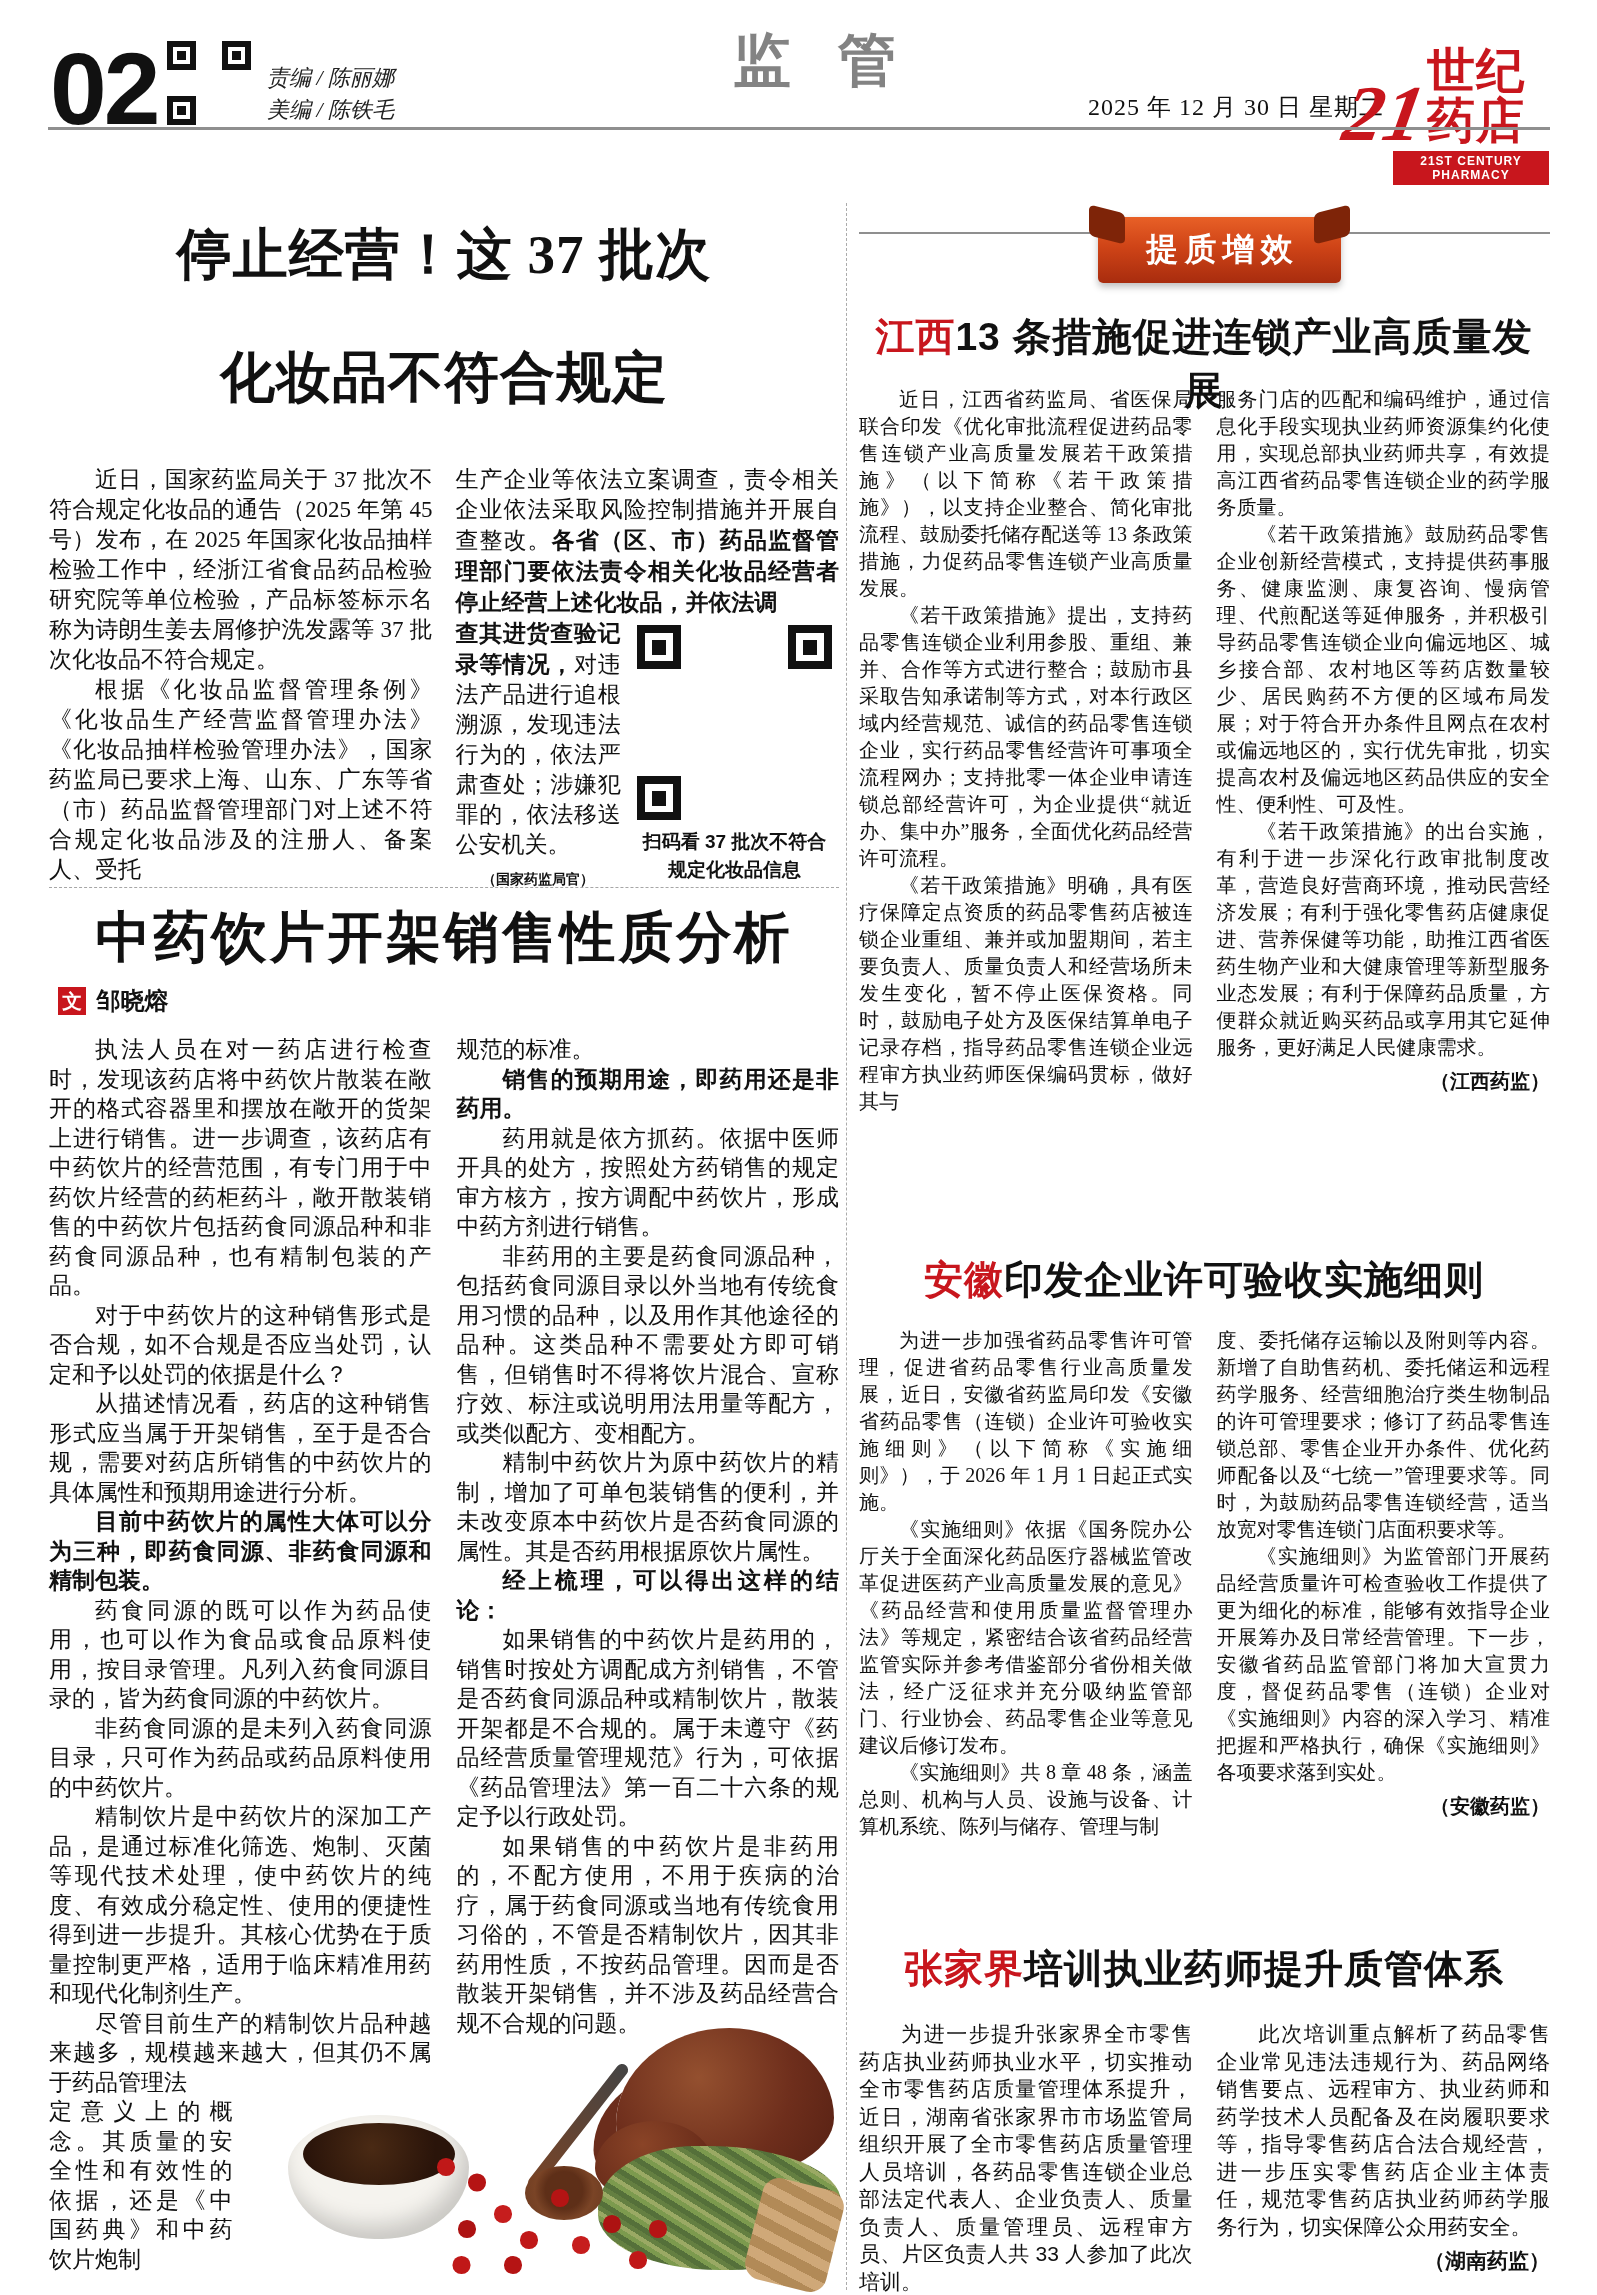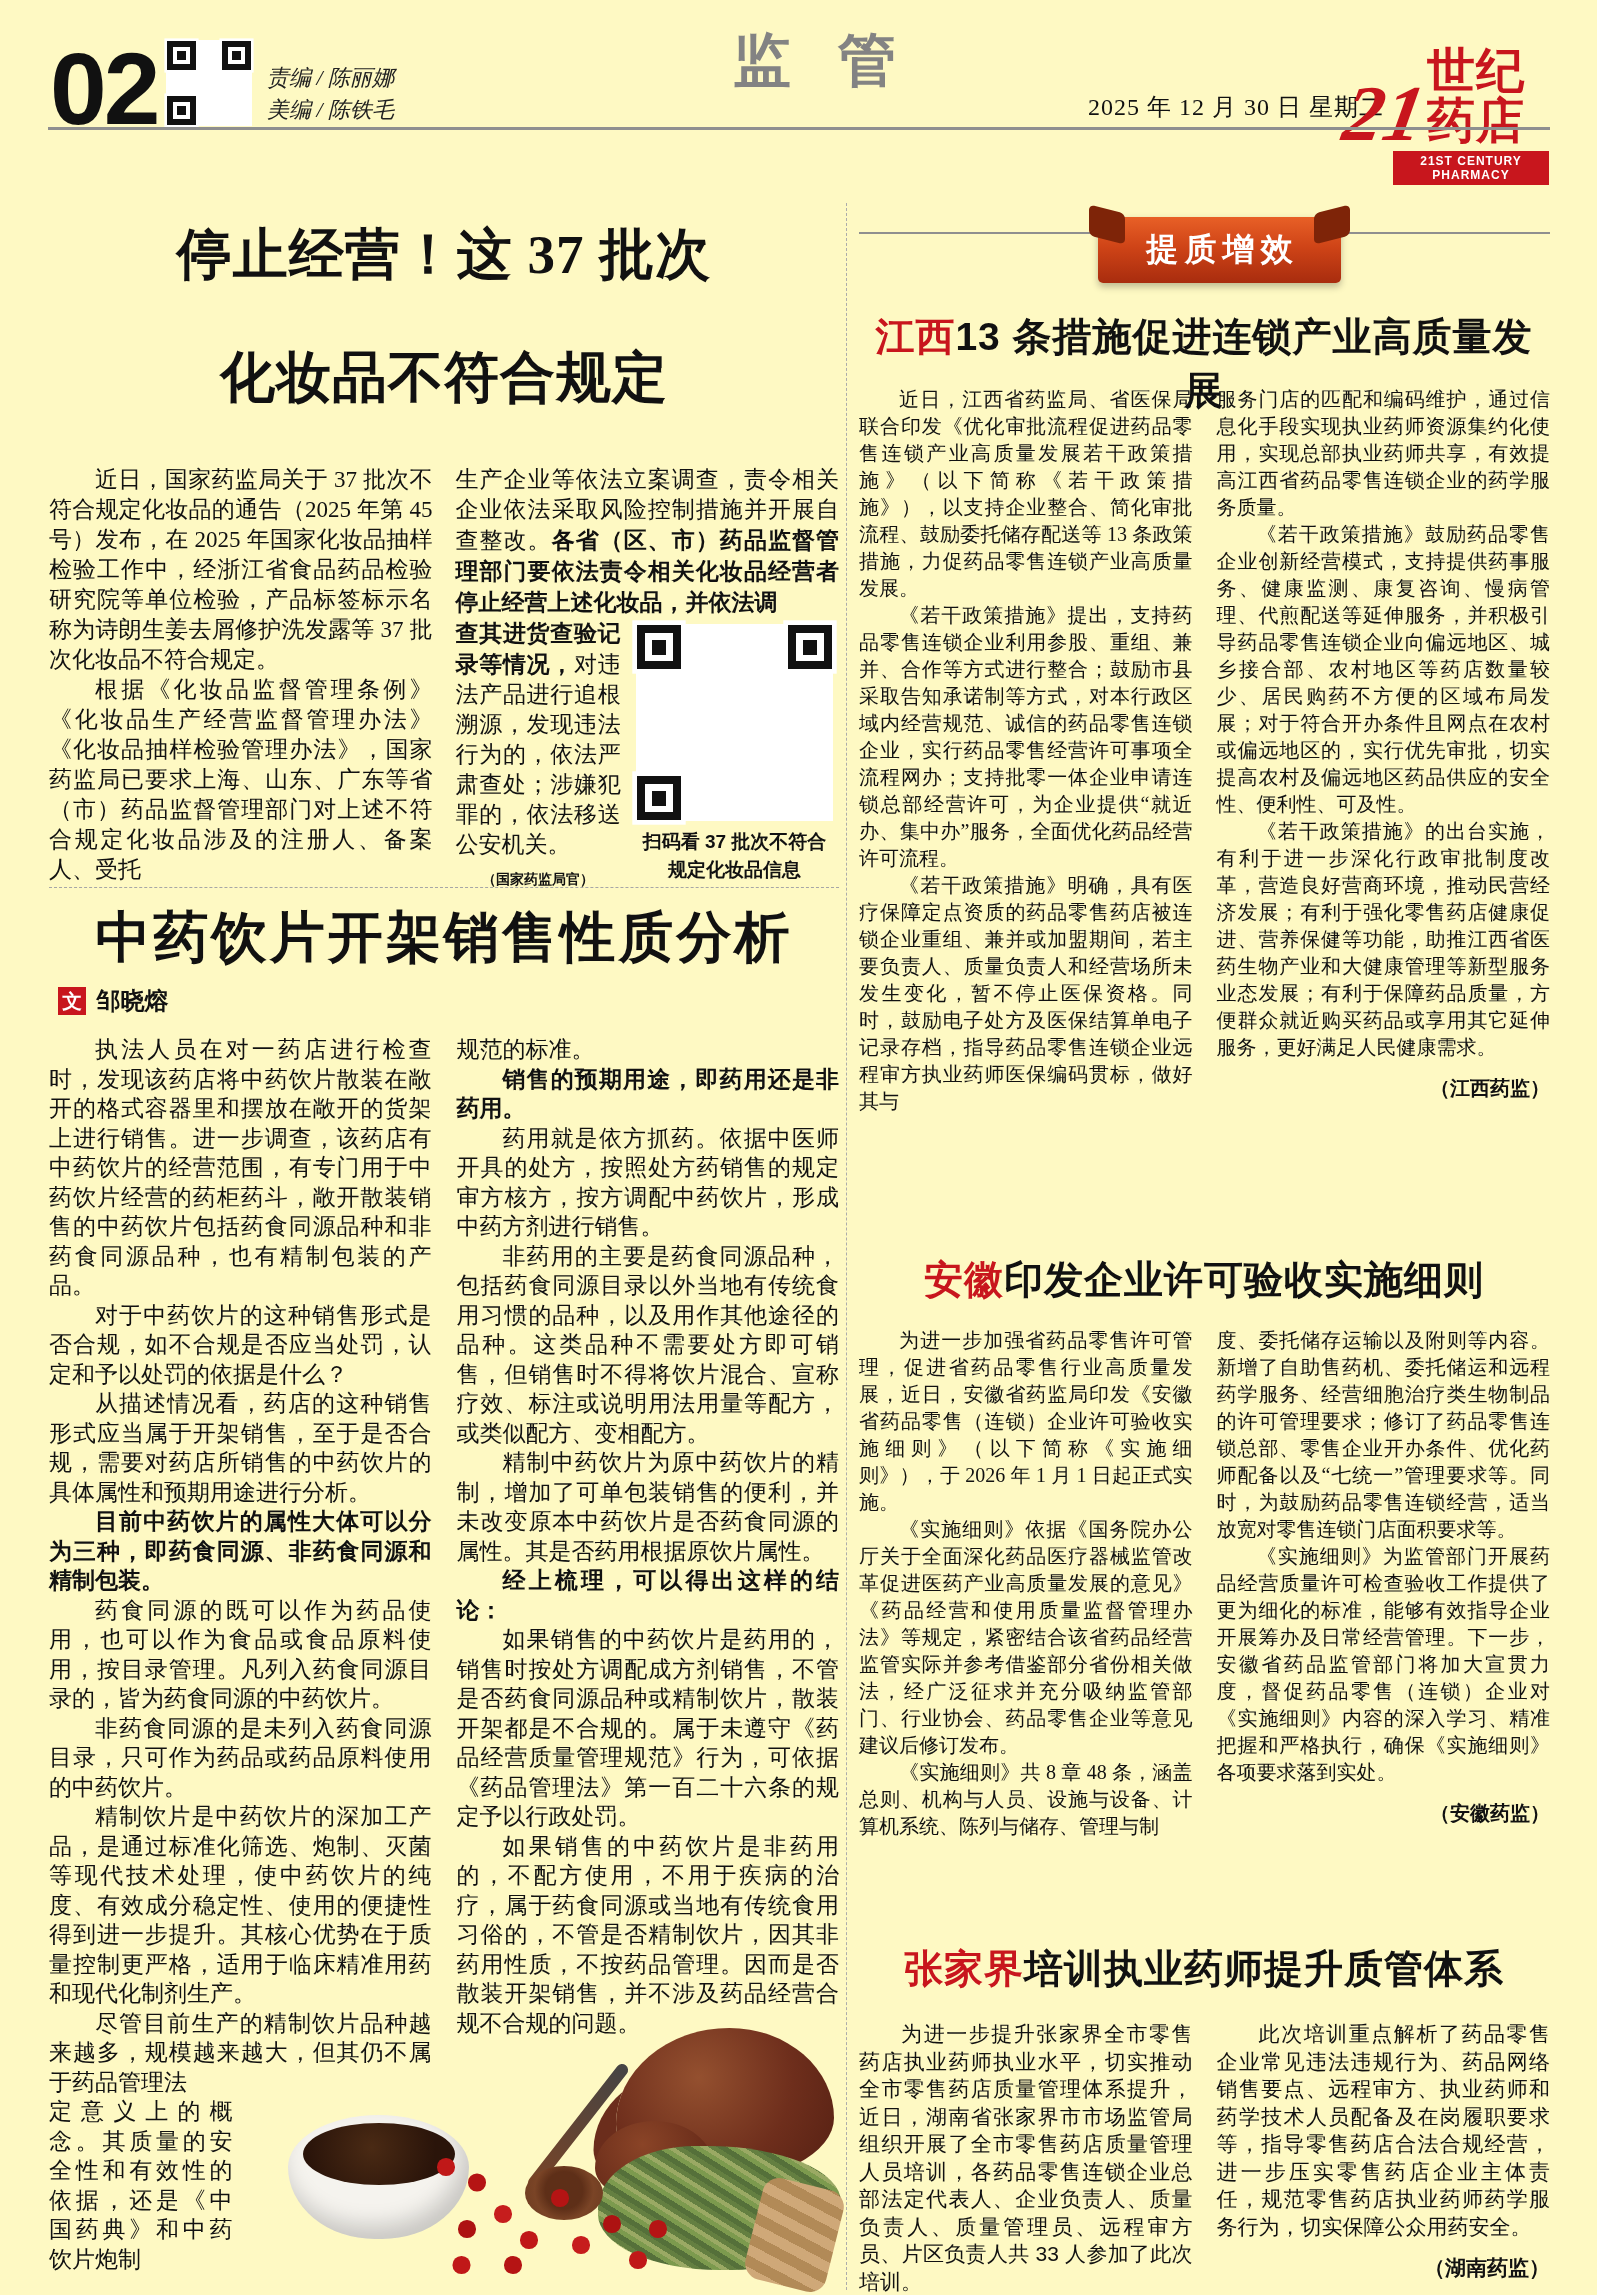--- a/index.html
+++ b/index.html
@@ -1,17 +1,17 @@
 <!DOCTYPE html>
 <html style="font-size:8.3px"><head>
 <meta charset="utf-8">
 <style>
   *{box-sizing:border-box;margin:0;padding:0}
   html,body{background:#e9e9e9}
-  #page{position:relative;width:1597px;height:2295px;background:#fef9c3;margin:0 auto;
+  #page{position:relative;width:1597px;height:2295px;background:#ffffff;margin:0 auto;
         font-family:"Liberation Serif","DejaVu Serif",serif;color:#111;overflow:hidden}
   .hei{font-family:"Liberation Sans","DejaVu Sans",sans-serif;font-weight:bold}
   .red{color:#c8161d}
 
   
   .pagenum{position:absolute;left:50px;top:38px;font-family:"Liberation Sans","DejaVu Sans",sans-serif;
            font-size:102px;font-weight:600;line-height:1;letter-spacing:-3.1px}
   .hqr{position:absolute;left:166px;top:40px;width:86px;height:86px}
   .editors{position:absolute;left:267px;top:62px;font-style:italic;font-size:22px;line-height:32px;color:#222}
   .section-title{position:absolute;left:16px;top:32px;width:100%;text-align:center;
@@ -113,21 +113,21 @@
   .jx-title{top:310px}
   .ah-title{top:1253px}
   .hn-title{top:1942px}
 
   .rbody{position:absolute;left:3.1px;width:691px;display:flex;gap:24px;
          font-size:20px;line-height:27px}
   .jx-body{top:386px}
   .ah-body{top:1327px}
   .hn-body{top:2020px;font-family:"Liberation Sans","DejaVu Sans",sans-serif;font-size:21px;line-height:27.5px}
   .rsig{text-indent:0 !important;text-align:right;font-weight:bold;
-        font-family:"Liberation Sans","DejaVu Sans",sans-serif;margin-top:14px}
+        font-family:"Liberation Sans","DejaVu Sans",sans-serif;margin-top:7px}
 </style>
 </head>
 <body>
 
 <div id="page">
 
   <div class="pagenum">02</div>
   <div class="hqr qr">
     <div class="fp tl"></div>
     <div class="fp tr"></div>

